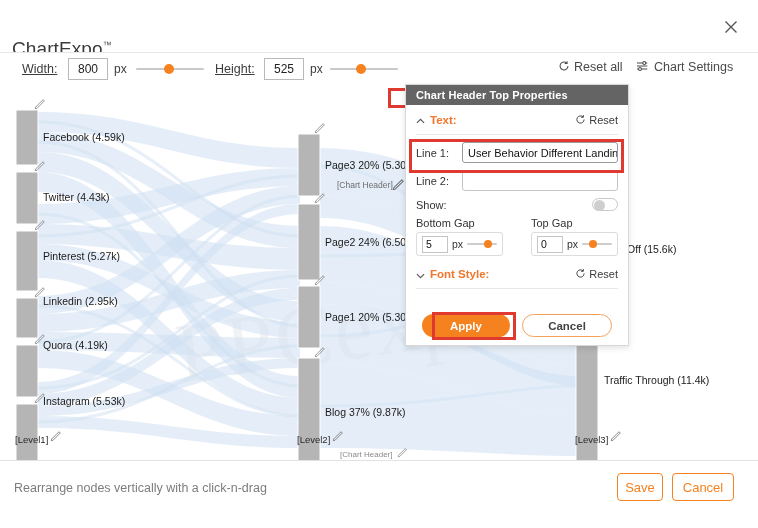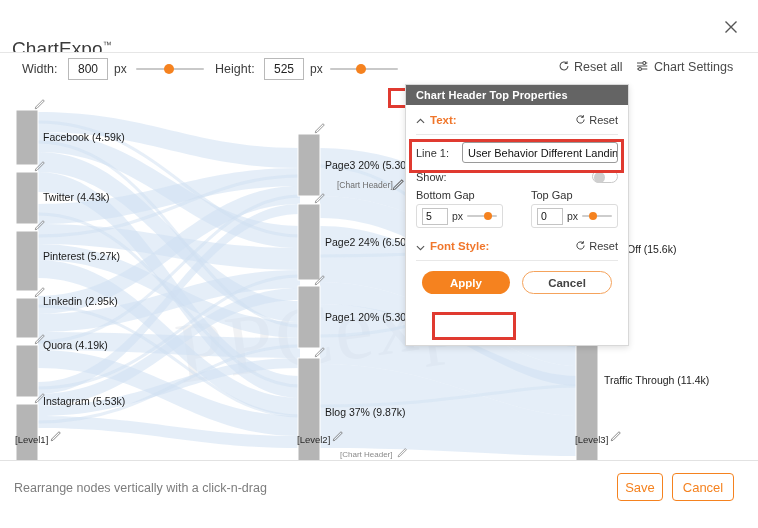--- a/index.html
+++ b/index.html
@@ -41,21 +41,21 @@
 
   
   .toolbar {
     position: absolute; left: 0; top: 52px;
     width: 758px; height: 34px;
     border-top: 1px solid #e6e6e6;
     background: #ffffff;
   }
   .tb-label {
     position: absolute; top: 9px;
-    font-size: 12.5px; color: #3c3c3c;
+    font-size: 12.5px; color: #3c3c3c; text-decoration: underline;
   }
   .tb-input {
     position: absolute; top: 5px;
     height: 22px; width: 40px;
     border: 1px solid #b9b9b9;
     background: #fff;
     font-size: 12px; color: #222;
     text-align: center;
     font-family: "Liberation Sans", sans-serif;
     padding: 0 2px;
@@ -261,21 +261,21 @@
     width: 100%; height: 2px; background: #cdcdcd; border-radius: 2px;
   }
   .mini-slider .mknob {
     position: absolute; top: 1px;
     width: 8px; height: 8px; border-radius: 50%;
     background: #f5821f;
   }
 
   .panel-btns {
     display: flex; gap: 12px;
-    margin-top: 10px;
+    margin-top: 25px;
     padding: 0 6px;
   }
   .btn-apply {
     flex: 1;
     height: 23px;
     border-radius: 12px;
     background: #f5821f;
     color: #ffffff;
     font-size: 11.5px; font-weight: bold;
     display: flex; align-items: center; justify-content: center;
@@ -588,20 +588,26 @@
       <div class="hr"></div>
 
       <div class="field-row">
         <span class="field-label">Line 1:</span>
         <div class="field-input focused">
             <span class="caret"></span>
             <span>User Behavior Different Landin</span>
           </div>
       </div>
 
+      <div class="field-row">
+        <span class="field-label">Line 2:</span>
+        <div class="field-input">
+            <span></span>
+          </div>
+      </div>
 
       <div class="show-row">
         <span class="field-label">Show:</span>
         <div class="toggle">
             <div class="tk"></div>
           </div>
       </div>
 
       <div class="gap-row">
         <div class="gap-col">

